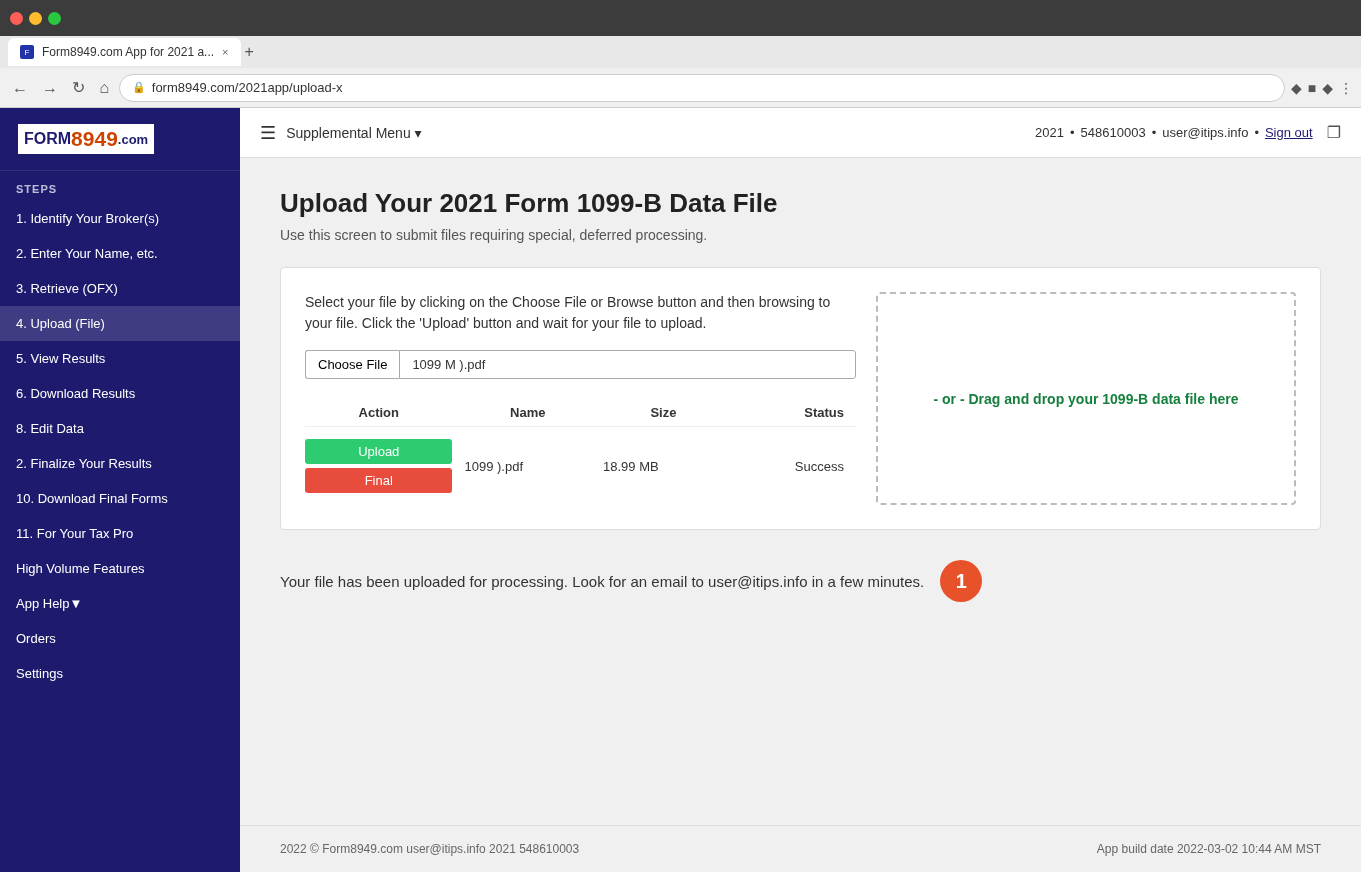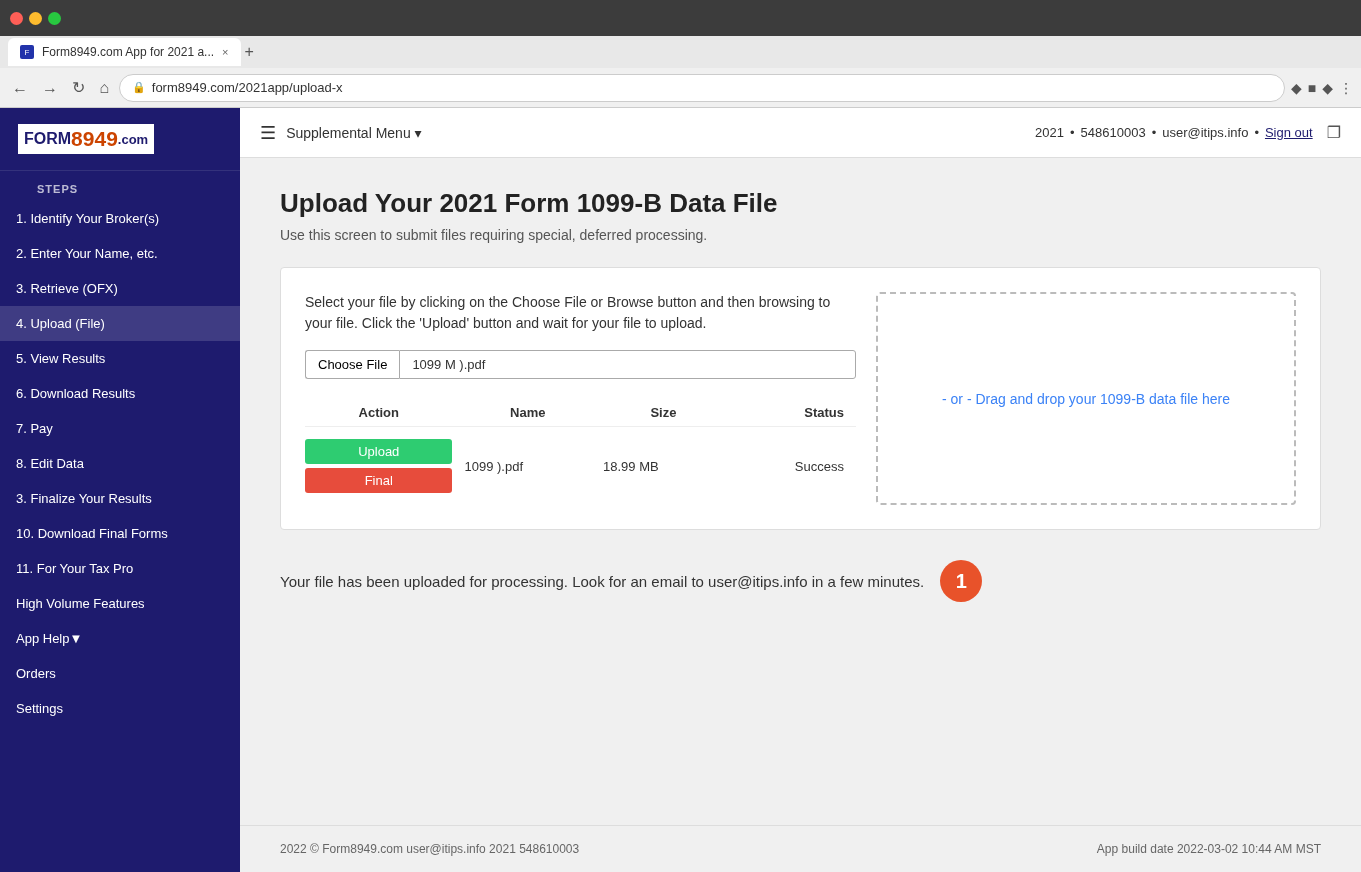--- a/index.html
+++ b/index.html
@@ -101,21 +101,20 @@
     .logo-form { color: #1e1b6e; font-weight: 900; font-size: 16px; }
     .logo-8949 { color: #cc4400; font-weight: 900; font-size: 21px; }
     .logo-dotcom { color: #1e1b6e; font-size: 13px; font-weight: bold; }
 
     .steps-label {
       padding: 12px 16px 6px;
       font-size: 11px;
       font-weight: bold;
       color: rgba(255,255,255,0.7);
       letter-spacing: 1px;
-      margin-left: 21px;
     }
     .sidebar-nav { flex: 1; }
     .nav-item {
       padding: 10px 16px;
       color: white;
       font-size: 13px;
       cursor: pointer;
       display: flex;
       align-items: center;
       justify-content: flex-start;
@@ -249,25 +248,26 @@
 
     
     .drag-drop-zone {
       width: 420px;
       flex-shrink: 0;
       border: 2px dashed #bbb;
       border-radius: 4px;
       display: flex;
       align-items: center;
       justify-content: center;
-      color: #3b82f6;
+      color: #15803d;
       font-size: 14px;
       padding: 20px;
       text-align: right;
       min-height: 120px;
+      font-weight: bold;
     }
 
     
     .success-row {
       display: flex;
       align-items: center;
       gap: 16px;
       padding: 10px 0;
     }
     .success-text {
@@ -358,27 +358,24 @@
       <div class="nav-item active">
         <span>4. Upload (File)</span>
       </div>
       <div class="nav-item">
         <span>5. View Results</span>
       </div>
       <div class="nav-item">
         <span>6. Download Results</span>
       </div>
       <div class="nav-item">
-        <span>7. Pay</span>
-      </div>
-      <div class="nav-item">
         <span>8. Edit Data</span>
       </div>
       <div class="nav-item">
-        <span>3. Finalize Your Results</span>
+        <span>2. Finalize Your Results</span>
       </div>
       <div class="nav-item">
         <span>10. Download Final Forms</span>
       </div>
       <div class="nav-item">
         <span>11. For Your Tax Pro</span>
       </div>
       <div class="nav-item">
         <span>High Volume Features</span>
       </div>

